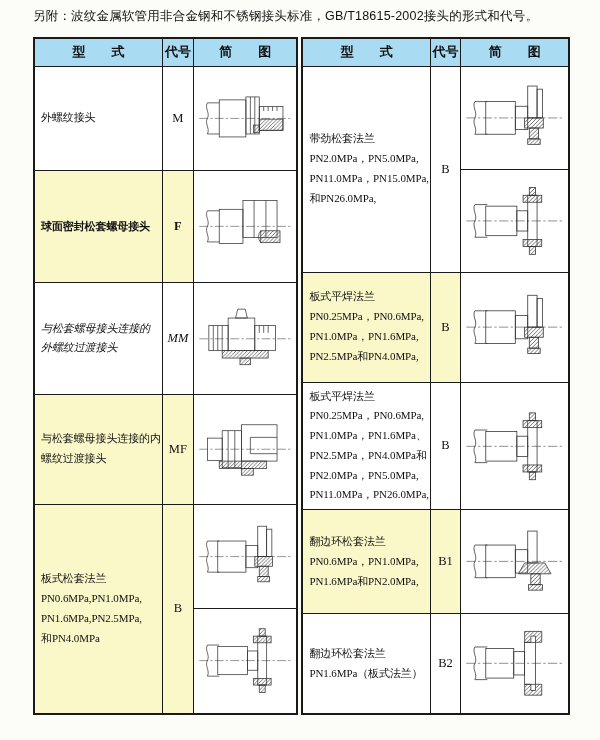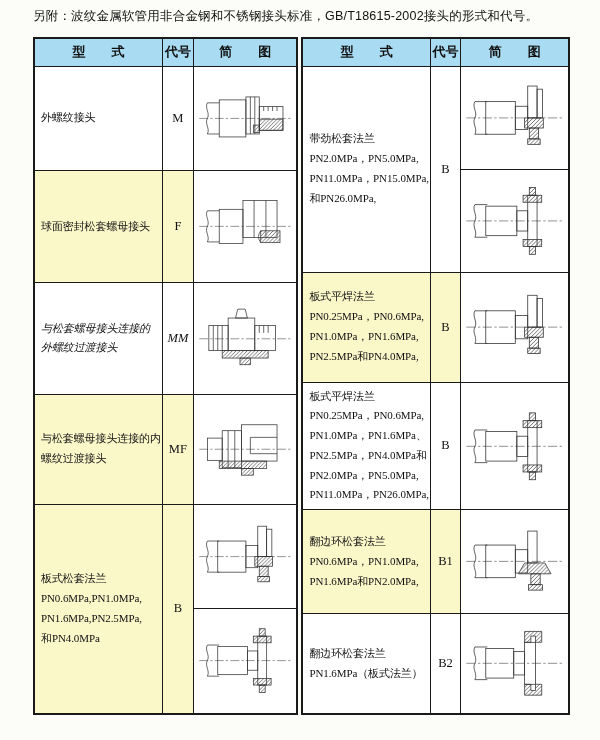--- a/index.html
+++ b/index.html
@@ -108,21 +108,21 @@
                 <line x1="90" y1="30" x2="90" y2="36" stroke="#333333" stroke-width="1"></line>
                 <line x1="96" y1="30" x2="96" y2="36" stroke="#333333" stroke-width="1"></line>
                 <line x1="102" y1="30" x2="102" y2="36" stroke="#333333" stroke-width="1"></line>
                 <line x1="108" y1="30" x2="108" y2="36" stroke="#333333" stroke-width="1"></line>
                 <rect x="84" y="47" width="32" height="15" fill="url(#hp0)" stroke="#333333" stroke-width="1"></rect>
                 <rect x="76" y="55" width="8" height="10" fill="url(#hp0)" stroke="#333333" stroke-width="1"></rect>
               </svg>
             </div>
           </td>
         </tr>
-        <tr style="height: 92px;">
+        <tr style="height: 92px; font-weight: bold;">
           <td class="type-cell hl">
             <div class="type-text">
               <div class="tline">球面密封松套螺母接头</div>
             </div>
           </td>
           <td class="code-cell hl">F</td>
           <td class="diagram-cell" style="height: 92px;">
             <div class="done">
               <svg viewBox="0 0 130 92" class="diag" preserveAspectRatio="xMidYMid meet">
                 <defs>

